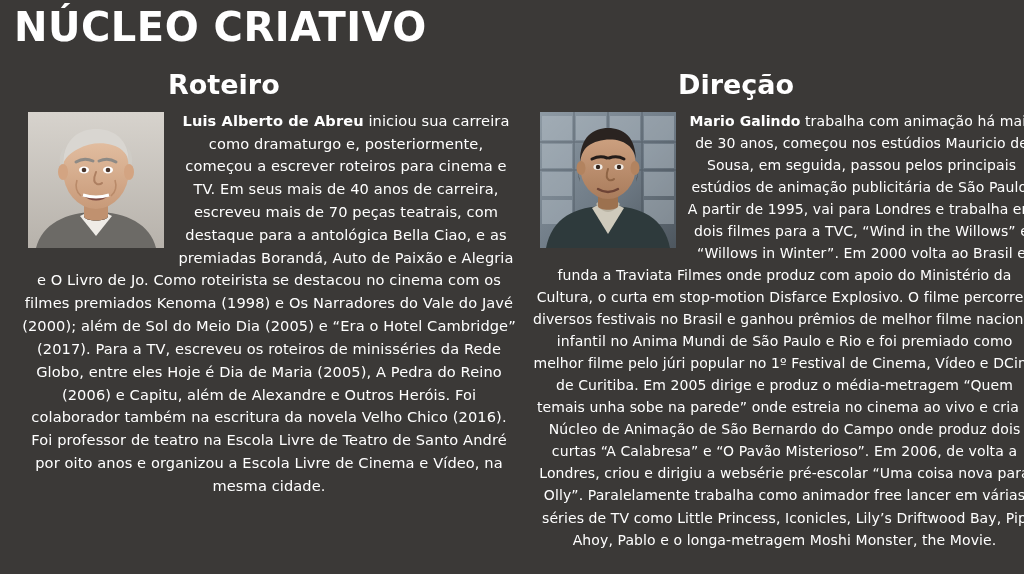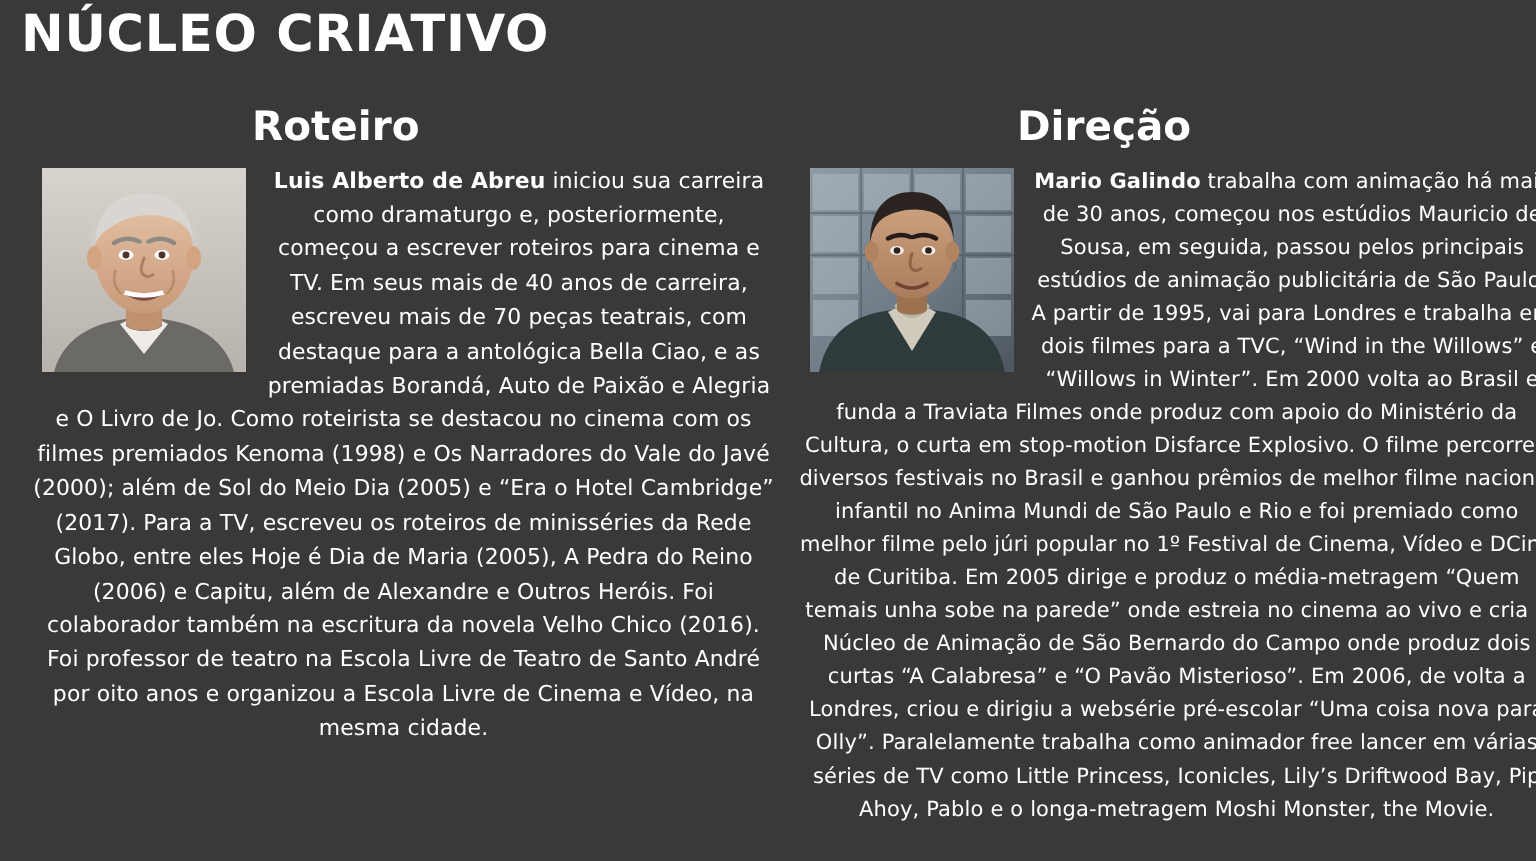--- a/index.html
+++ b/index.html
@@ -18,21 +18,21 @@
     position: relative;
     width: 1024px;
     height: 574px;
     background: #3b3937;
   }
   .main-title {
     position: absolute;
     left: 14px;
     top: 6px;
     font-family: "DejaVu Sans", sans-serif;
-    font-size: 34px;
+    font-size: 40px;
     font-weight: bold;
     letter-spacing: 0.5px;
     color: #ffffff;
     line-height: 1.05;
   }
   .col {
     position: absolute;
     top: 56px;
     margin-top: 14px;
   }

